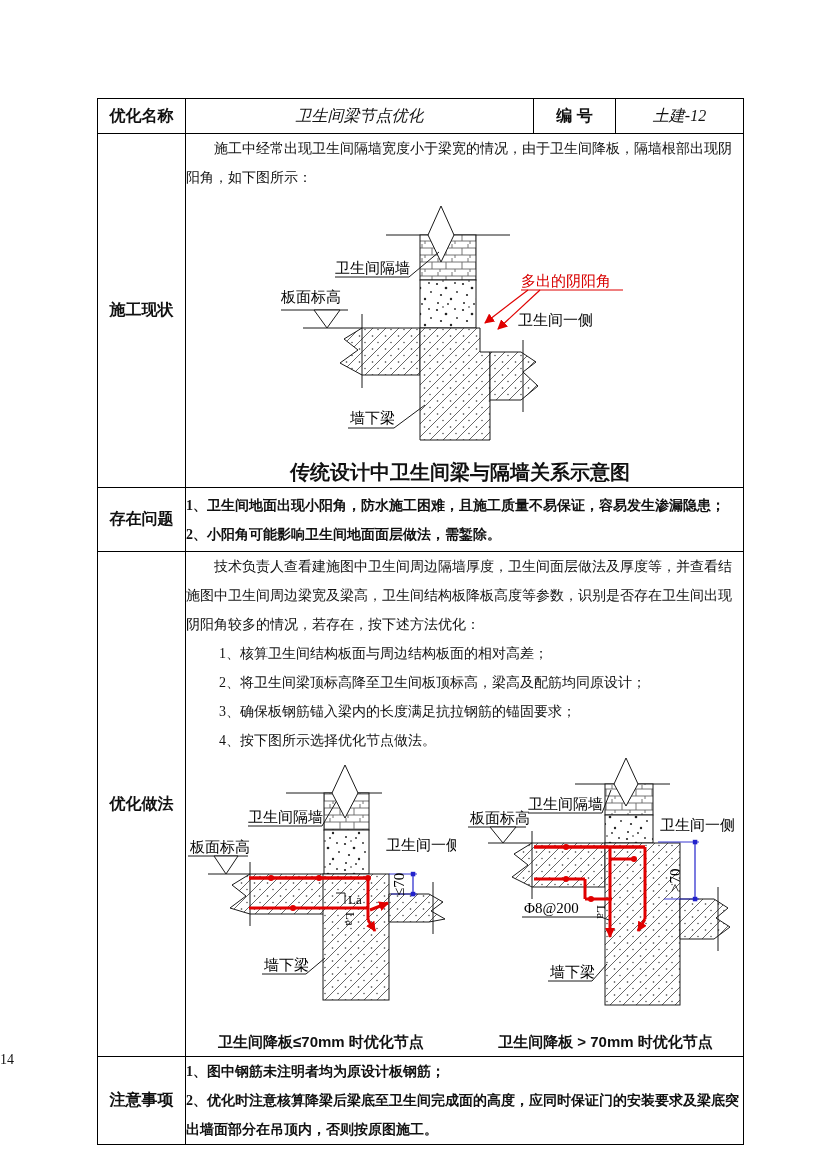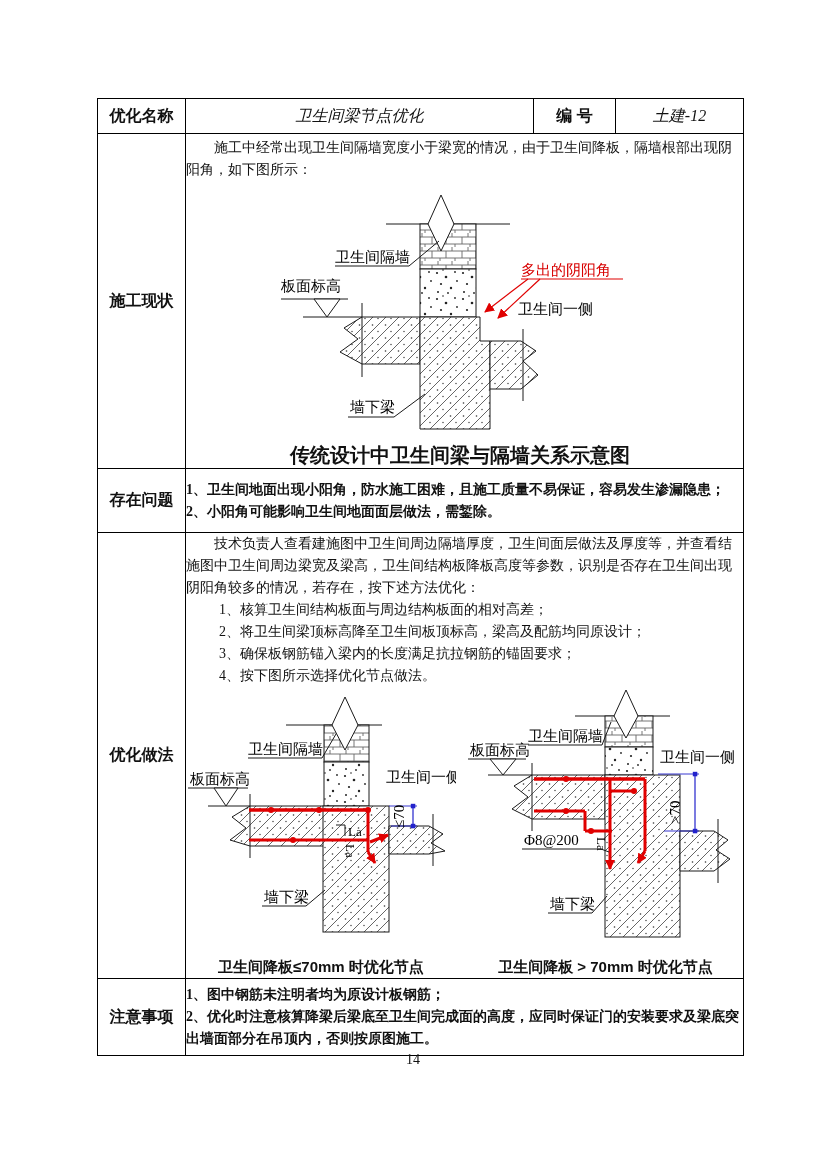--- a/index.html
+++ b/index.html
@@ -2,30 +2,30 @@
 <html><head>
 <meta charset="utf-8">
 <style>
   html,body{margin:0;padding:0;background:#888;}
   .page{position:relative;width:826px;height:1169px;background:#ffffff;margin:0 auto;
         font-family:"Liberation Serif",serif;color:#111;overflow:hidden;}
   table.doc{position:absolute;left:97px;top:98px;width:646px;border-collapse:collapse;table-layout:fixed;}
   table.doc td{border:1.4px solid #000;vertical-align:middle;padding:0;}
   td.lbl{font-family:"Liberation Sans",sans-serif;font-weight:bold;font-size:16px;text-align:center;}
   td.hval{font-size:16px;text-align:center;font-style:italic;}
-  td.content{vertical-align:top;padding:4px 7px;font-size:14px;line-height:22px;}
+  td.content{vertical-align:top;padding:4px 7px;font-size:14px;line-height:29px;}
   .para{margin:0;text-indent:2em;}
   .step{padding-left:33px;}
   .item{margin:0;font-weight:bold;}
   .fig1wrap{margin:10px 0 0 92px;width:360px;}
   .cap1{font-family:"Liberation Sans",sans-serif;font-weight:bold;font-size:20px;margin:6px 0 0 104px;}
   .figrow{display:flex;align-items:flex-end;justify-content:space-between;margin-top:2px;}
   .figblk{text-align:center;}
   .figcap{font-family:"Liberation Sans",sans-serif;font-weight:bold;font-size:15px;margin-top:5px;}
-  .pagenum{position:absolute;top:1052px;left:0;width:100%;text-align:center;font-size:14px;}
+  .pagenum{position:absolute;top:1052px;left:0;width:100%;text-align:left;font-size:14px;}
   
   svg .k{stroke:#1a1a1a;stroke-width:1;fill:none;}
   svg .f{stroke:#1a1a1a;stroke-width:1;}
   svg .r1{stroke:#e00000;stroke-width:1.2;fill:none;}
   svg .r3{stroke:#e00000;stroke-width:3;fill:none;}
   svg .r35{stroke:#e00000;stroke-width:3.6;fill:none;}
   svg .bl{stroke:#2323cc;stroke-width:1.2;fill:none;}
   svg .blx{stroke:#2323cc;stroke-width:0.9;fill:none;}
   svg .dot{fill:#e00000;stroke:none;}
   svg .bsq{fill:#2323cc;stroke:none;}

